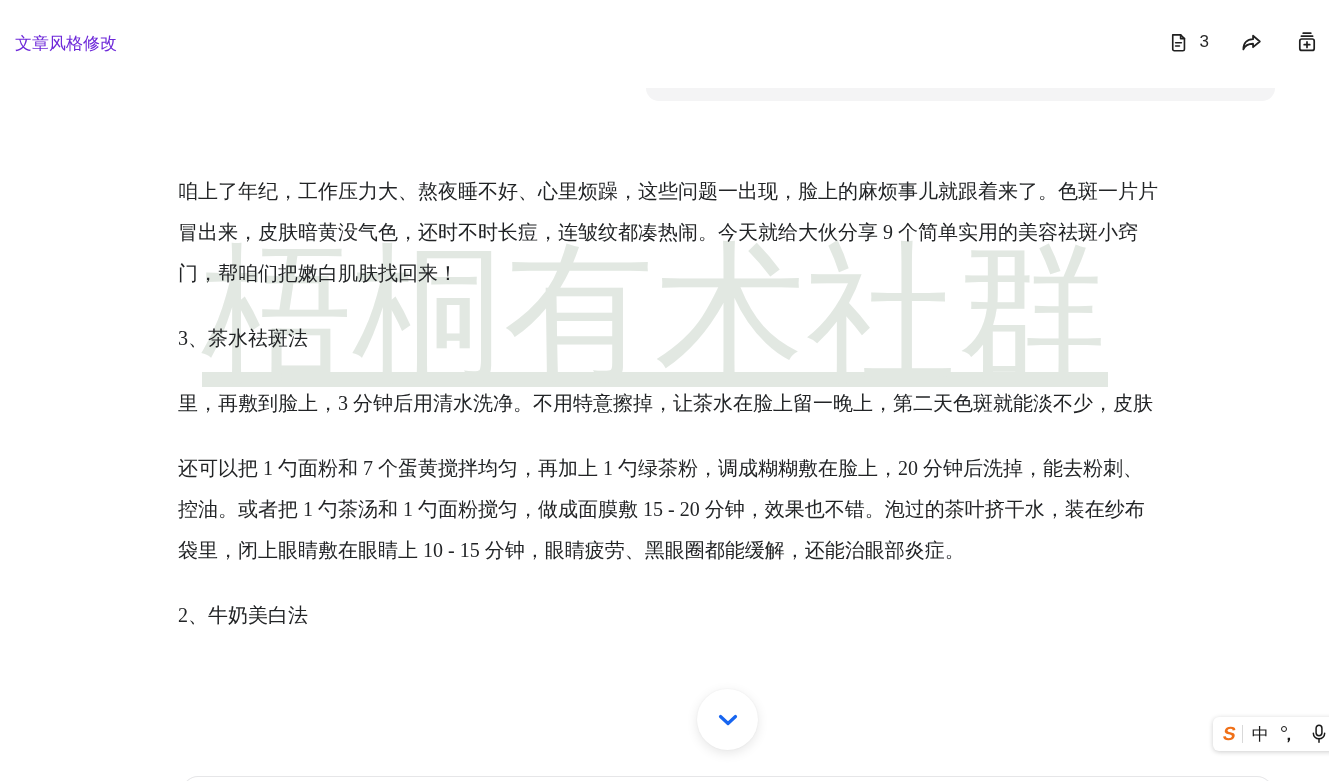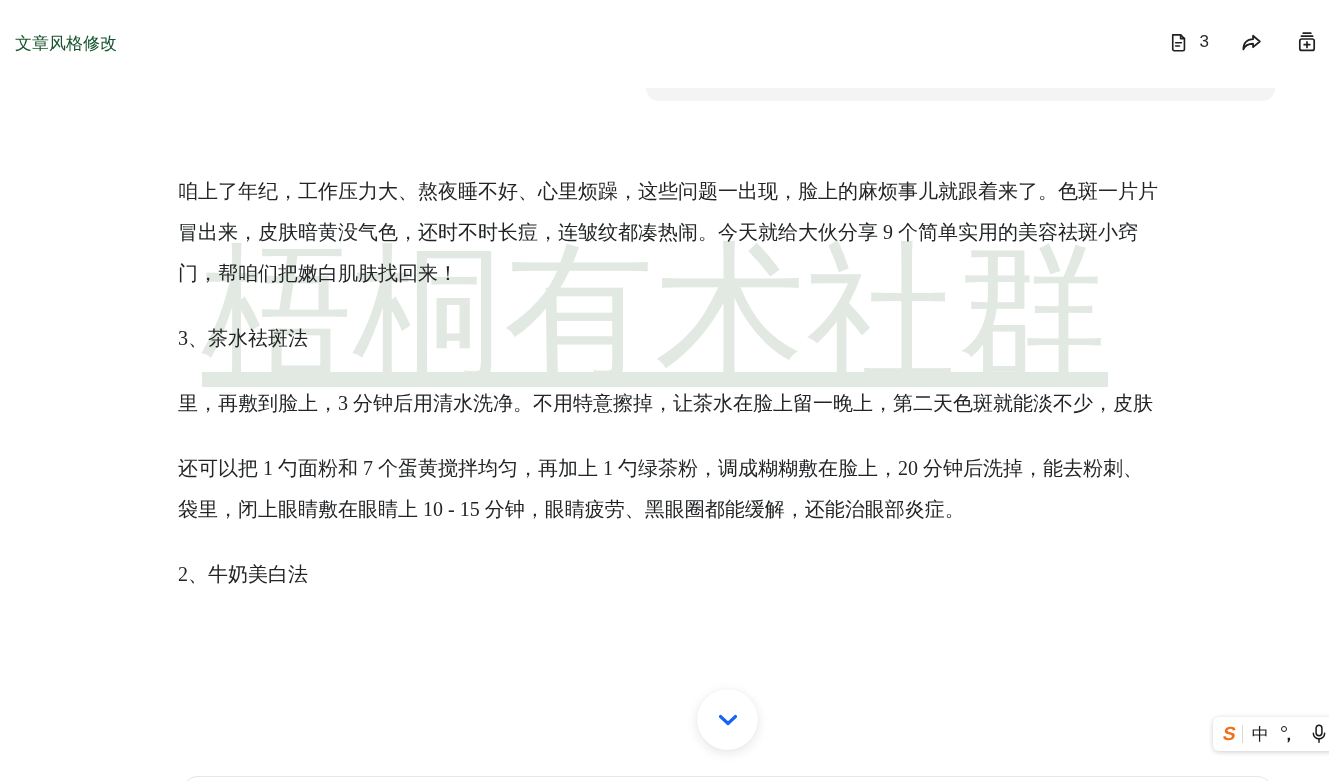--- a/index.html
+++ b/index.html
@@ -7,21 +7,21 @@
     width: 1329px; height: 781px;
     background: #ffffff;
     overflow: hidden;
     font-family: "Liberation Sans", "DejaVu Sans", sans-serif;
     position: relative;
     color: #1f1f1f;
   }
   
   .page-title {
     position: absolute; left: 15px; top: 32px;
-    font-size: 17px; color: #14532d;
+    font-size: 17px; color: #6d28d9;
     white-space: nowrap;
   }
   .header-actions {
     position: absolute; right: 8px; top: 28px;
     display: flex; align-items: center;
   }
   .icon-btn {
     width: 28px; height: 28px;
     display: flex; align-items: center; justify-content: center;
     cursor: pointer; border-radius: 6px;
@@ -156,20 +156,21 @@
     <div class="tline">门，帮咱们把嫩白肌肤找回来！</div>
   </div>
   <div class="para">
     <div class="tline">3、茶水祛斑法</div>
   </div>
   <div class="para">
     <div class="tline">里，再敷到脸上，3 分钟后用清水洗净。不用特意擦掉，让茶水在脸上留一晚上，第二天色斑就能淡不少，皮肤</div>
   </div>
   <div class="para">
     <div class="tline">还可以把 1 勺面粉和 7 个蛋黄搅拌均匀，再加上 1 勺绿茶粉，调成糊糊敷在脸上，20 分钟后洗掉，能去粉刺、</div>
+    <div class="tline">控油。或者把 1 勺茶汤和 1 勺面粉搅匀，做成面膜敷 15 - 20 分钟，效果也不错。泡过的茶叶挤干水，装在纱布</div>
     <div class="tline">袋里，闭上眼睛敷在眼睛上 10 - 15 分钟，眼睛疲劳、黑眼圈都能缓解，还能治眼部炎症。</div>
   </div>
   <div class="para">
     <div class="tline">2、牛奶美白法</div>
   </div>
 </article>
 
 <div class="scroll-down-btn">
   <span>
     <svg width="30" height="30" viewBox="0 0 30 30" fill="none" stroke="#1765f0" stroke-width="3.2" stroke-linecap="round" stroke-linejoin="round">

